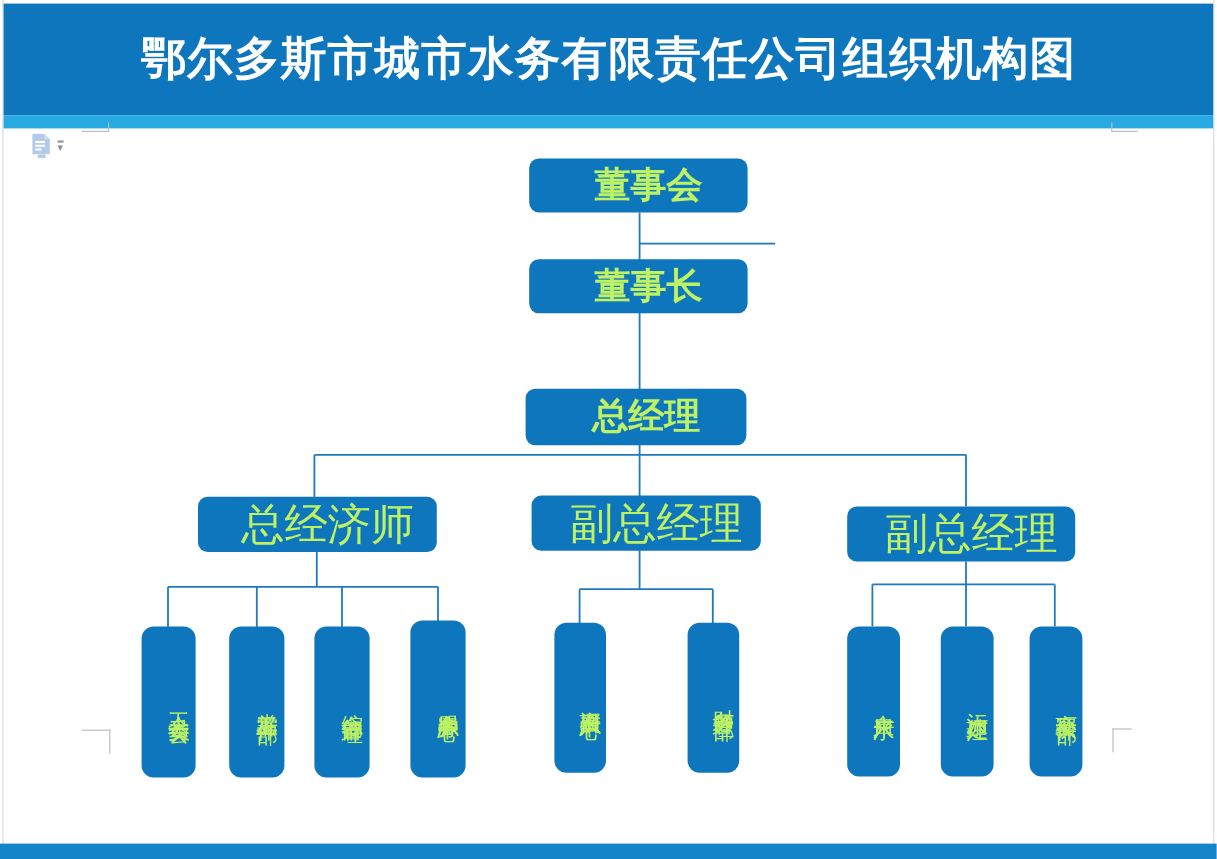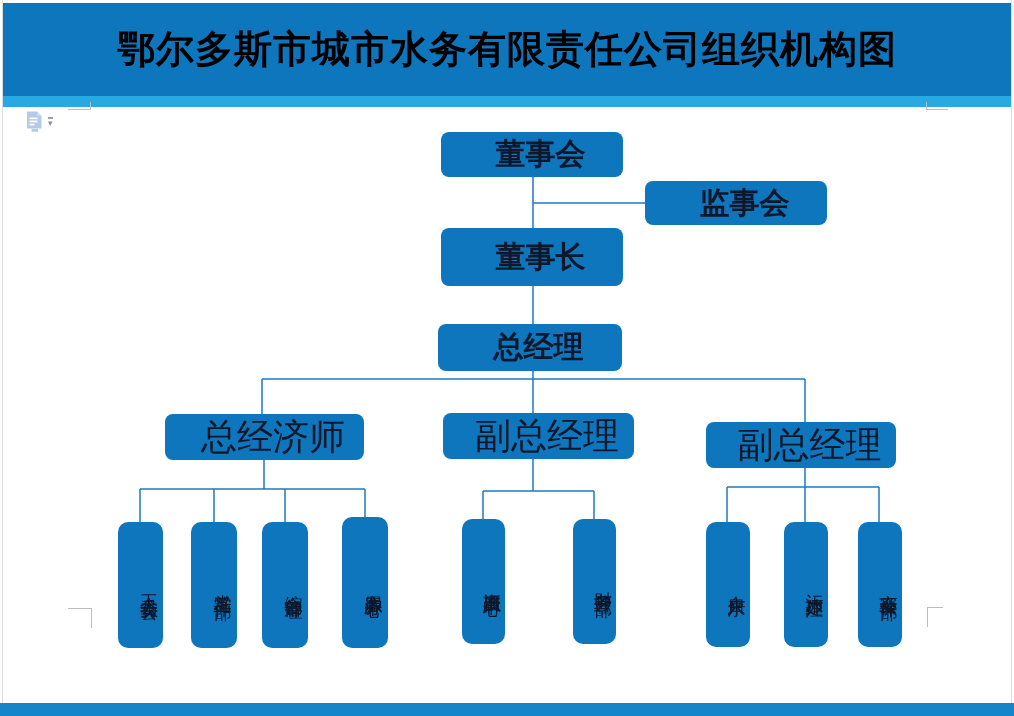--- a/index.html
+++ b/index.html
@@ -7,21 +7,21 @@
               font-family:"Liberation Sans","DejaVu Sans",sans-serif; overflow:hidden; }
   .canvas { position:relative; width:1014px; height:716px; background:#ffffff; }
 
   
   .edge { position:absolute; top:0; width:1px; height:716px; background:#dcdcdc; }
   .edge-l { left:2px; } .edge-r { left:1011px; }
 
   
   .banner { position:absolute; left:3px; top:3px; width:1008px; height:93px;
             background:#0e76bd; display:flex; align-items:center; justify-content:center; }
-  .title { color:#000000; font-size:38px; font-weight:bold; letter-spacing:1px; white-space:nowrap; }
+  .title { color:#ffffff; font-size:38px; font-weight:bold; letter-spacing:1px; white-space:nowrap; }
   .cyan-strip { position:absolute; left:3px; top:96px; width:1008px; height:11px; background:#27a9e1; }
 
   
   .footer-band { position:absolute; left:0; top:703px; width:1014px; height:13px; background:#1584c8; }
 
   
   .paste-btn { position:absolute; left:26px; top:109px; width:34px; height:24px;
                display:flex; align-items:center; gap:4px; cursor:pointer; }
   .chev { display:inline-block; color:#8a9097; font-size:9px; line-height:6px;
           border-top:2px solid #9aa0a6; padding-top:1px; }
@@ -34,31 +34,31 @@
              border-left:1px solid #bdbdbd; border-bottom:1px solid #bdbdbd; }
   .mark-bl { left:68px; top:608px; width:24px; height:20px;
              border-right:1px solid #bdbdbd; border-top:1px solid #bdbdbd; }
   .mark-br { left:927px; top:607px; width:16px; height:20px;
              border-left:1px solid #bdbdbd; border-top:1px solid #bdbdbd; }
 
   
   .wires { position:absolute; left:0; top:0; width:1014px; height:716px; }
 
   
-  .node { position:absolute; background:#0e76bd; color:#0f172a; border-radius:8px;
+  .node { position:absolute; background:#0e76bd; color:#bef264; border-radius:8px;
           display:flex; align-items:center; justify-content:center; white-space:nowrap;
           cursor:default;padding-left:17px; }
   .lvl-top { font-size:30px; font-weight:bold; }
   .lvl-branch { font-size:36px; font-weight:normal; }
   .vnode { writing-mode:vertical-rl; text-orientation:upright; font-size:18px;
            font-weight:normal; letter-spacing:2px; border-radius:10px; }
 
   .n-board       { left:441px; top:132px; width:182px; height:45px; }
   .n-supervisory { left:645px; top:181px; width:182px; height:44px; }
-  .n-chairman    { left:441px; top:228px; width:182px; height:58px; }
+  .n-chairman    { left:441px; top:216px; width:182px; height:45px; }
   .n-gm          { left:438px; top:296px; width:184px; height:47px;margin-top:28px; }
   .n-economist   { left:165px; top:414px; width:199px; height:46px; }
   .n-dgm1        { left:443px; top:413px; width:191px; height:46px; }
   .n-dgm2        { left:706px; top:422px; width:190px; height:46px; }
 
   .n-d1 { left:118px; top:522px; width:45px; height:126px; }
   .n-d2 { left:191px; top:522px; width:46px; height:126px; }
   .n-d3 { left:262px; top:522px; width:46px; height:126px; }
   .n-d4 { left:342px; top:517px; width:46px; height:131px; letter-spacing:1px; }
   .n-d5 { left:462px; top:519px; width:43px; height:125px; letter-spacing:1px; }
@@ -121,21 +121,20 @@
 
       <line x1="805" y1="468" x2="805" y2="487"></line>
       <line x1="727" y1="487" x2="879" y2="487"></line>
       <line x1="727" y1="487" x2="727" y2="522"></line>
       <line x1="805" y1="487" x2="805" y2="522"></line>
       <line x1="879" y1="487" x2="879" y2="522"></line>
     </g>
   </svg>
 
   <div class="node lvl-top n-board">董事会</div>
-  <div class="node lvl-top n-supervisory">监事会</div>
   <div class="node lvl-top n-chairman">董事长</div>
   <div class="node lvl-top n-gm">总经理</div>
 
   <div class="node lvl-branch n-economist">总经济师</div>
   <div class="node lvl-branch n-dgm1">副总经理</div>
   <div class="node lvl-branch n-dgm2">副总经理</div>
 
   <div class="node vnode n-d1">工会委员会</div>
   <div class="node vnode n-d2">党群工作部</div>
   <div class="node vnode n-d3">综合部管理</div>

